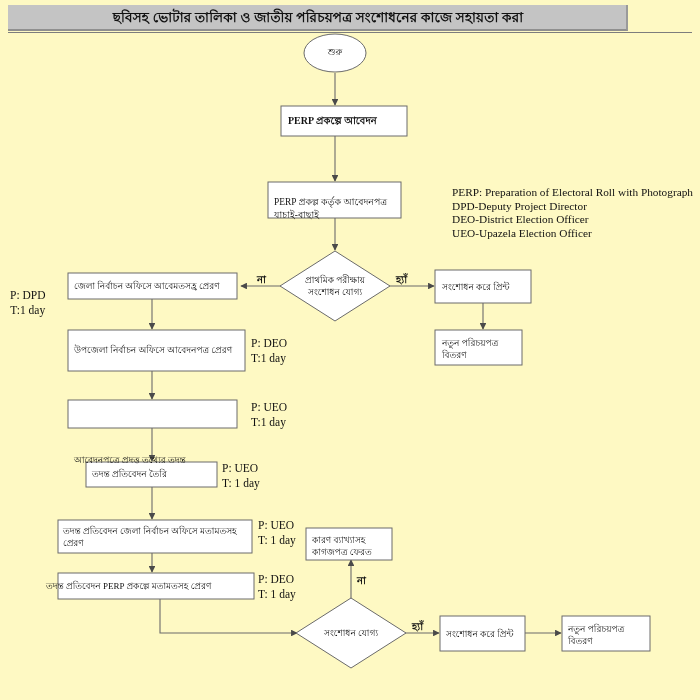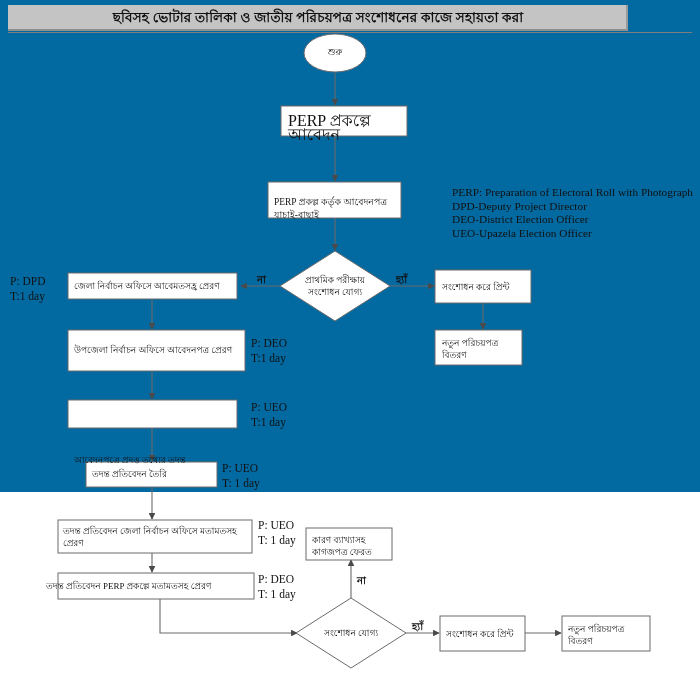--- a/index.html
+++ b/index.html
@@ -10,22 +10,22 @@
   body {
     width: 700px;
     height: 700px;
     font-family: "Liberation Serif", serif;
     position: relative;
     overflow: hidden;
   }
   #page {
     position: relative;
     width: 700px;
-    height: 492px;
-    background: #0369a1;
+    height: 700px;
+    background: #fef9c3;
   }
   
   .header-bar {
     position: absolute;
     left: 8px;
     top: 5px;
     width: 620px;
     height: 26px;
     background: #c4c4c4;
     border-right: 2px solid #9a9a9a;
@@ -93,22 +93,23 @@
   .bn {
     font-size: 9.4px;
     line-height: 12.5px;
     margin-top: 8px;
   }
   .bn-sm {
     font-size: 9px;
     line-height: 12px;
   }
   .en {
-    font-size: 16px;
+    font-size: 10px;
     line-height: 14px;
+    font-weight: bold;
   }
   .mono-role {
     font-size: 11.5px;
     line-height: 14.5px;
     white-space: pre-line;
   }
   .yn {
     font-size: 10px;
     font-weight: bold;
   }
@@ -244,21 +245,21 @@
   <div class="lbl bn-sm" style="left:446px; top:628px; width:78px;">সংশোধন করে প্রিন্ট</div>
 
   <div class="lbl bn-sm" style="left:568px; top:623px; width:80px;">নতুন পরিচয়পত্র
 বিতরণ</div>
 
   <div class="lbl yn" style="left:257px; top:272px;">না</div>
   <div class="lbl yn" style="left:396px; top:272px;">হ্যাঁ</div>
   <div class="lbl yn" style="left:357px; top:573px;">না</div>
   <div class="lbl yn" style="left:412px; top:619px;">হ্যাঁ</div>
 
-  <div class="lbl mono-role" style="left:10px; top:274px;">P: DPD
+  <div class="lbl mono-role" style="left:10px; top:288px;text-align:center;">P: DPD
 T:1 day</div>
   <div class="lbl mono-role" style="left:251px; top:336px;">P: DEO
 T:1 day</div>
   <div class="lbl mono-role" style="left:251px; top:400px;">P: UEO
 T:1 day</div>
   <div class="lbl mono-role" style="left:222px; top:461px;">P: UEO
 T: 1 day</div>
   <div class="lbl mono-role" style="left:258px; top:518px;">P: UEO
 T: 1 day</div>
   <div class="lbl mono-role" style="left:258px; top:572px;">P: DEO

